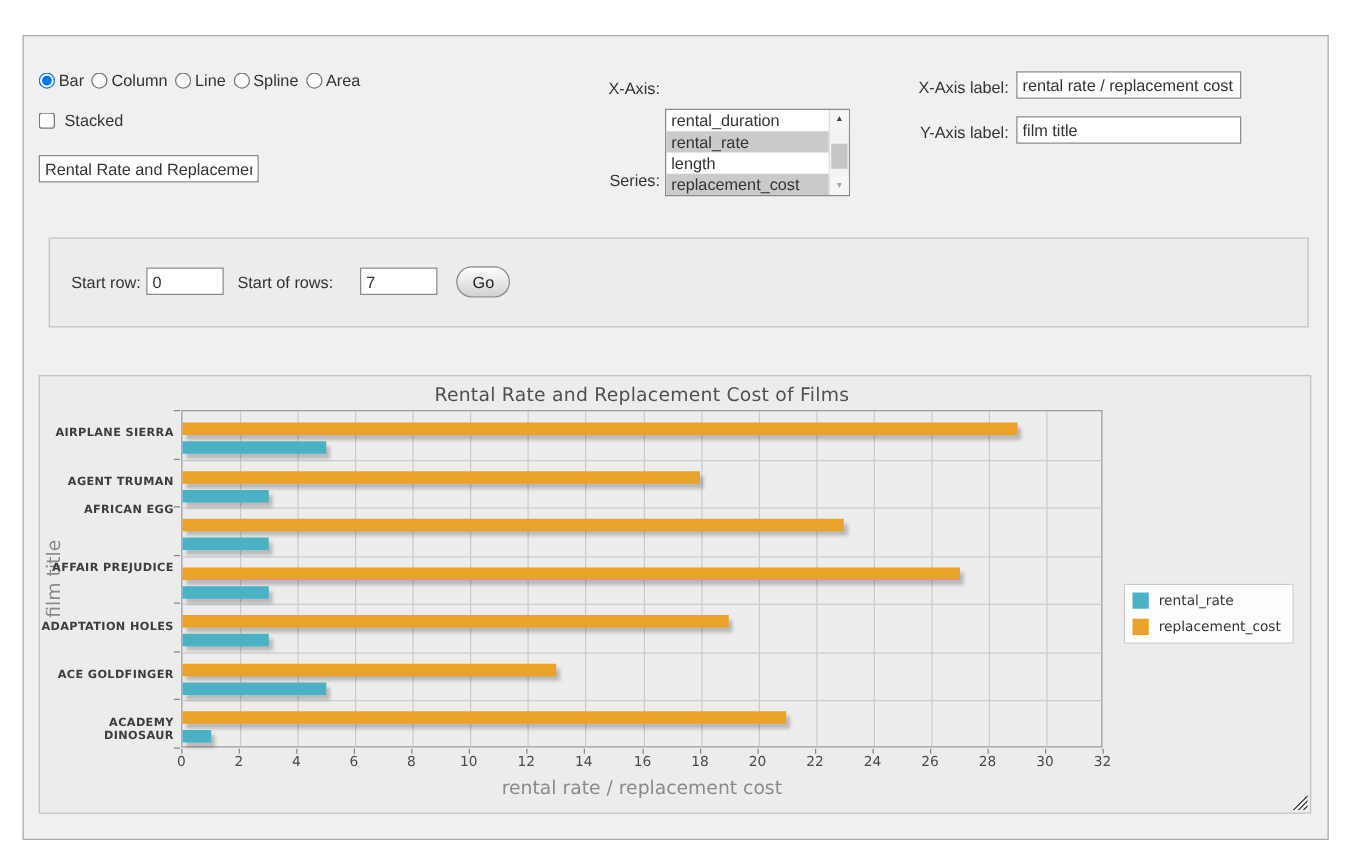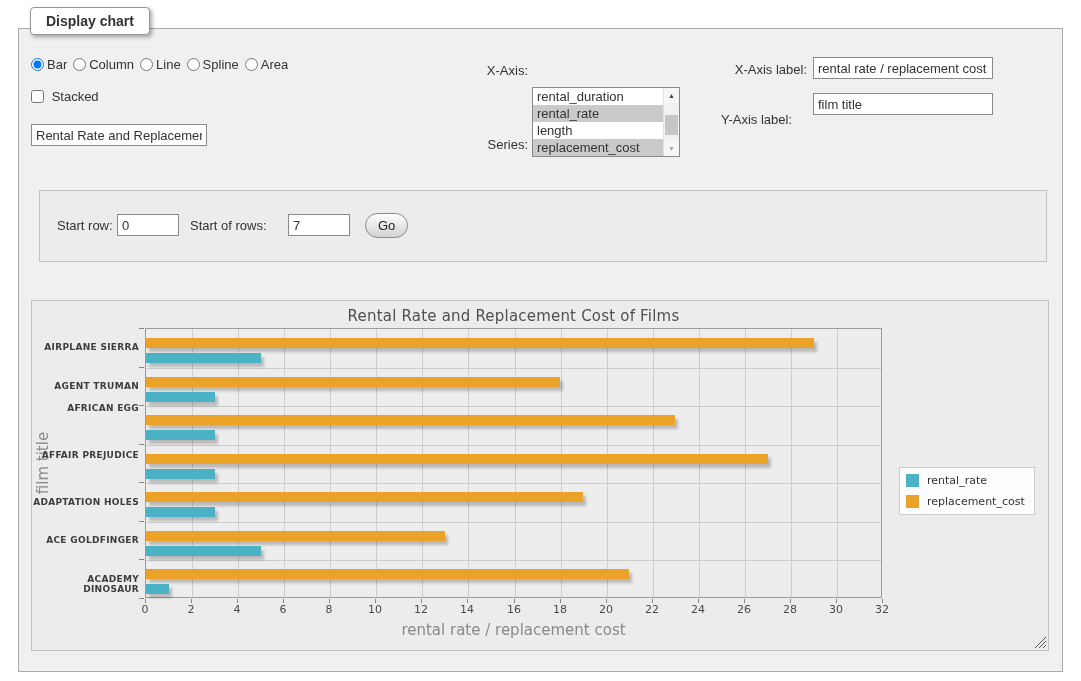--- a/index.html
+++ b/index.html
@@ -28,21 +28,21 @@
   input[type=text] {
     border:1px solid #8a8a8a; background:#fff; color:#333;
     font-family:"Liberation Sans",sans-serif; font-size:13px;
     padding:3px 4px; height:22px;
   }
   .title-input { position:absolute; left:12px; top:95px; width:176px; }
   .form-label { position:absolute; color:#333; }
   .lbl-xaxis   { left:457px; top:34px; width:52px; text-align:right; }
   .lbl-series  { left:457px; top:108px; width:52px; text-align:right; }
   .lbl-xlabel  { left:702px; top:33px; width:86px; text-align:right; }
-  .lbl-ylabel  { left:702px; top:83px; width:86px; }
+  .lbl-ylabel  { left:702px; top:69px; width:86px; text-align:right; }
   .fake-select {
     position:absolute; left:513px; top:29px; width:152px; height:22px;
     border:1px solid #8a8a8a; background:#fff; padding:3px 18px 3px 5px;
     cursor:default;
   }
   .fake-select .arrow {
     position:absolute; right:6px; top:5px; font-size:9px; color:#000;
   }
   .series-list {
     position:absolute; left:513px; top:58px; width:148px; height:70px;
@@ -127,21 +127,20 @@
       linear-gradient(135deg, transparent 54%, #555 54%, #555 60%, transparent 60%,
         transparent 70%, #555 70%, #555 76%, transparent 76%,
         transparent 86%, #555 86%, #555 92%, transparent 92%);
     cursor:se-resize;
   }
 </style>
 </head>
 <body>
 
 <div class="panel">
-  <div class="panel-legend">Display chart</div>
 
   <div class="radio-row" id="chart-type-radios"><label><input type="radio" name="ctype" checked="" style=""><span>Bar</span></label><label><input type="radio" name="ctype" style=""><span>Column</span></label><label><input type="radio" name="ctype" style=""><span>Line</span></label><label><input type="radio" name="ctype" style=""><span>Spline</span></label><label><input type="radio" name="ctype" style=""><span>Area</span></label></div>
 
   <label class="stacked-row">
     <input type="checkbox" id="stacked-cb" style="">
     <span>Stacked</span>
   </label>
 
   <input type="text" class="title-input" value="Rental Rate and Replacement Cost of Films" style="">
 

